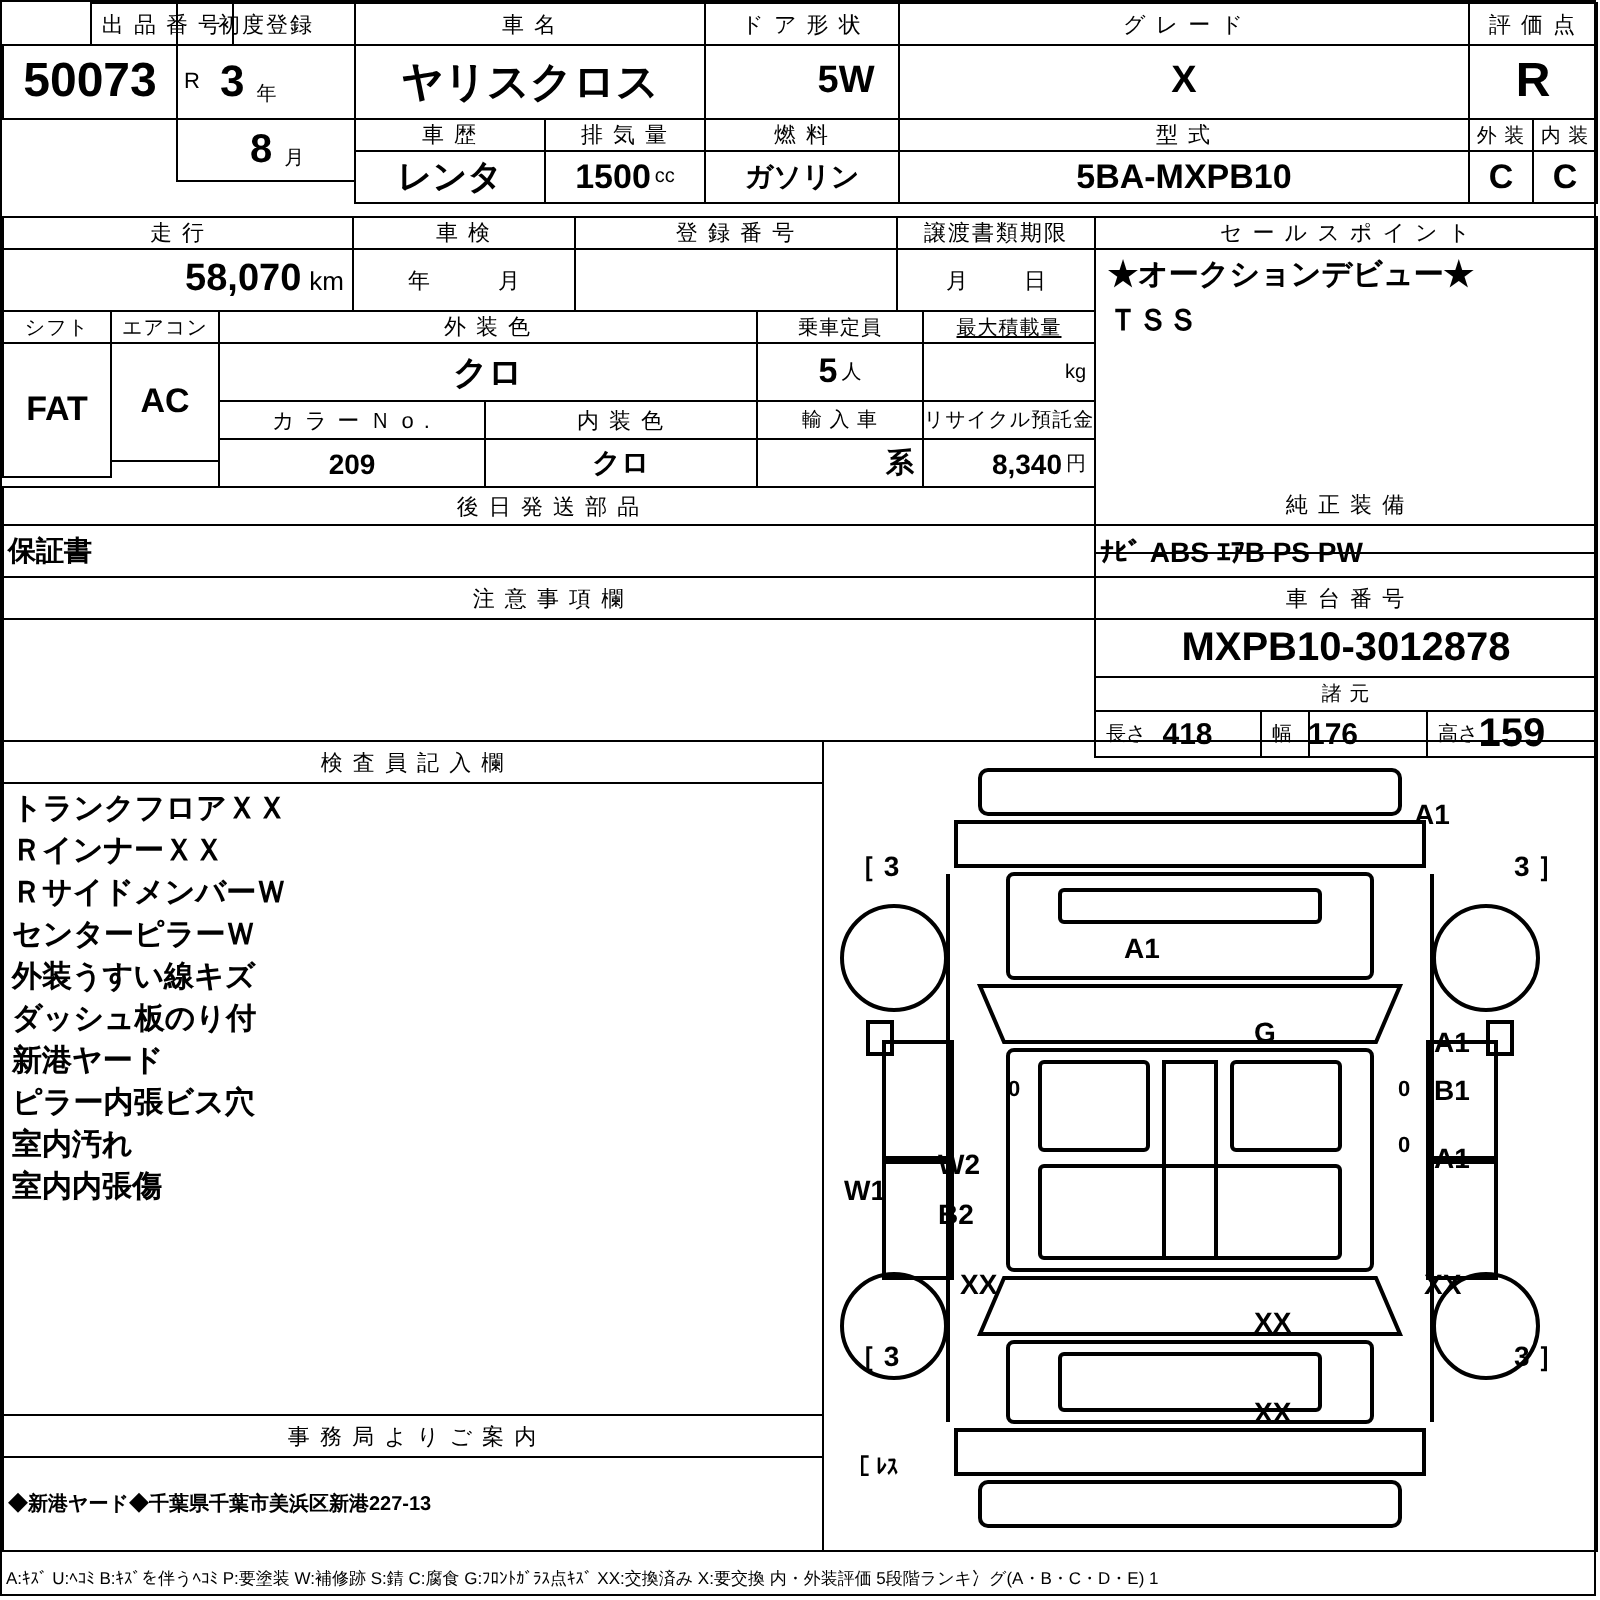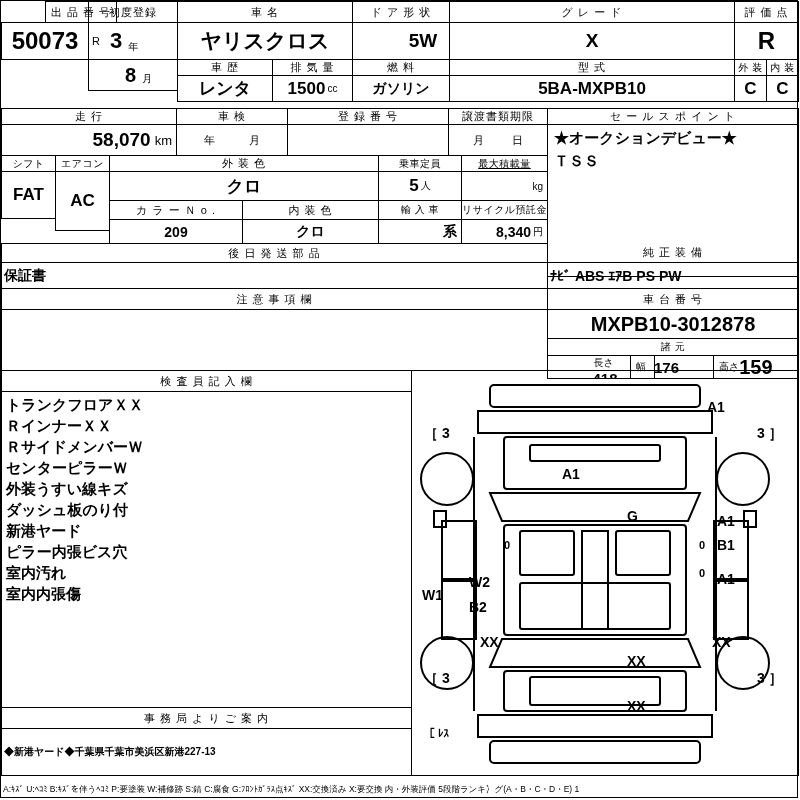--- a/index.html
+++ b/index.html
@@ -134,21 +134,21 @@
   </div>
 
   <div class="cell ctr lbl" style="left:546px;top:107px;width:252px;height:17px;">セ ー ル ス ポ イ ン ト</div>
   <div class="cell stack" style="left:546px;top:123px;width:252px;height:153px;">
     <div class="salespoint">★オークションデビュー★</div>
     <div class="salespoint" style="padding-top:0;">ＴＳＳ</div>
   </div>
 
   <div class="cell ctr lbl-sm" style="left:0;top:154px;width:55px;height:17px;">シフト</div>
   <div class="cell ctr lbl-sm" style="left:54px;top:154px;width:55px;height:17px;">エアコン</div>
-  <div class="cell ctr val-md" style="left:0;top:170px;width:55px;height:48px;">FAT</div>
+  <div class="cell ctr val-md" style="left:0;top:170px;width:55px;height:68px;">FAT</div>
   <div class="cell ctr val-md" style="left:54px;top:170px;width:55px;height:60px;">AC</div>
 
   <div class="cell ctr lbl" style="left:108px;top:154px;width:270px;height:17px;">外 装 色</div>
   <div class="cell ctr val-md" style="left:108px;top:170px;width:270px;height:30px;">クロ</div>
 
   <div class="cell ctr lbl-sm" style="left:377px;top:154px;width:84px;height:17px;">乗車定員</div>
   <div class="cell ctr" style="left:377px;top:170px;width:84px;height:30px;">
     <span class="val-md">5</span>
     <span class="unit">人</span>
   </div>
@@ -178,21 +178,21 @@
 
   <div class="cell ctr lbl" style="left:546px;top:242px;width:252px;height:20px;border-top:none;">純 正 装 備</div>
   <div class="cell lft val-sm" style="left:546px;top:261px;width:252px;height:27px;">ﾅﾋﾞ ABS ｴｱB PS PW</div>
 
   <div class="cell ctr lbl" style="left:0;top:287px;width:547px;height:22px;">注 意 事 項 欄</div>
   <div class="cell" style="left:0;top:308px;width:547px;height:62px;"></div>
 
   <div class="cell ctr lbl" style="left:546px;top:287px;width:252px;height:22px;">車 台 番 号</div>
   <div class="cell ctr" style="left:546px;top:308px;width:252px;height:30px;font-size:20px;font-weight:bold;">MXPB10-3012878</div>
   <div class="cell ctr lbl-sm" style="left:546px;top:337px;width:252px;height:18px;">諸 元</div>
-  <div class="cell" style="left:546px;top:354px;width:108px;height:24px;flex-direction:column;">
+  <div class="cell" style="left:546px;top:354px;width:108px;height:24px;">
     <span style="font-size:10px;margin-left:5px;">長さ</span>
     <span style="font-size:15px;font-weight:bold;margin-left:8px;">418</span>
   </div>
   <div class="cell" style="left:629px;top:354px;width:84px;height:24px;">
     <span style="font-size:10px;margin-left:5px;">幅</span>
     <span style="font-size:15px;font-weight:bold;margin-left:8px;">176</span>
   </div>
   <div class="cell" style="left:712px;top:354px;width:86px;height:24px;">
     <span style="font-size:10px;margin-left:5px;">高さ</span>
     <span style="font-size:20px;font-weight:bold;margin-left:0;">159</span>

